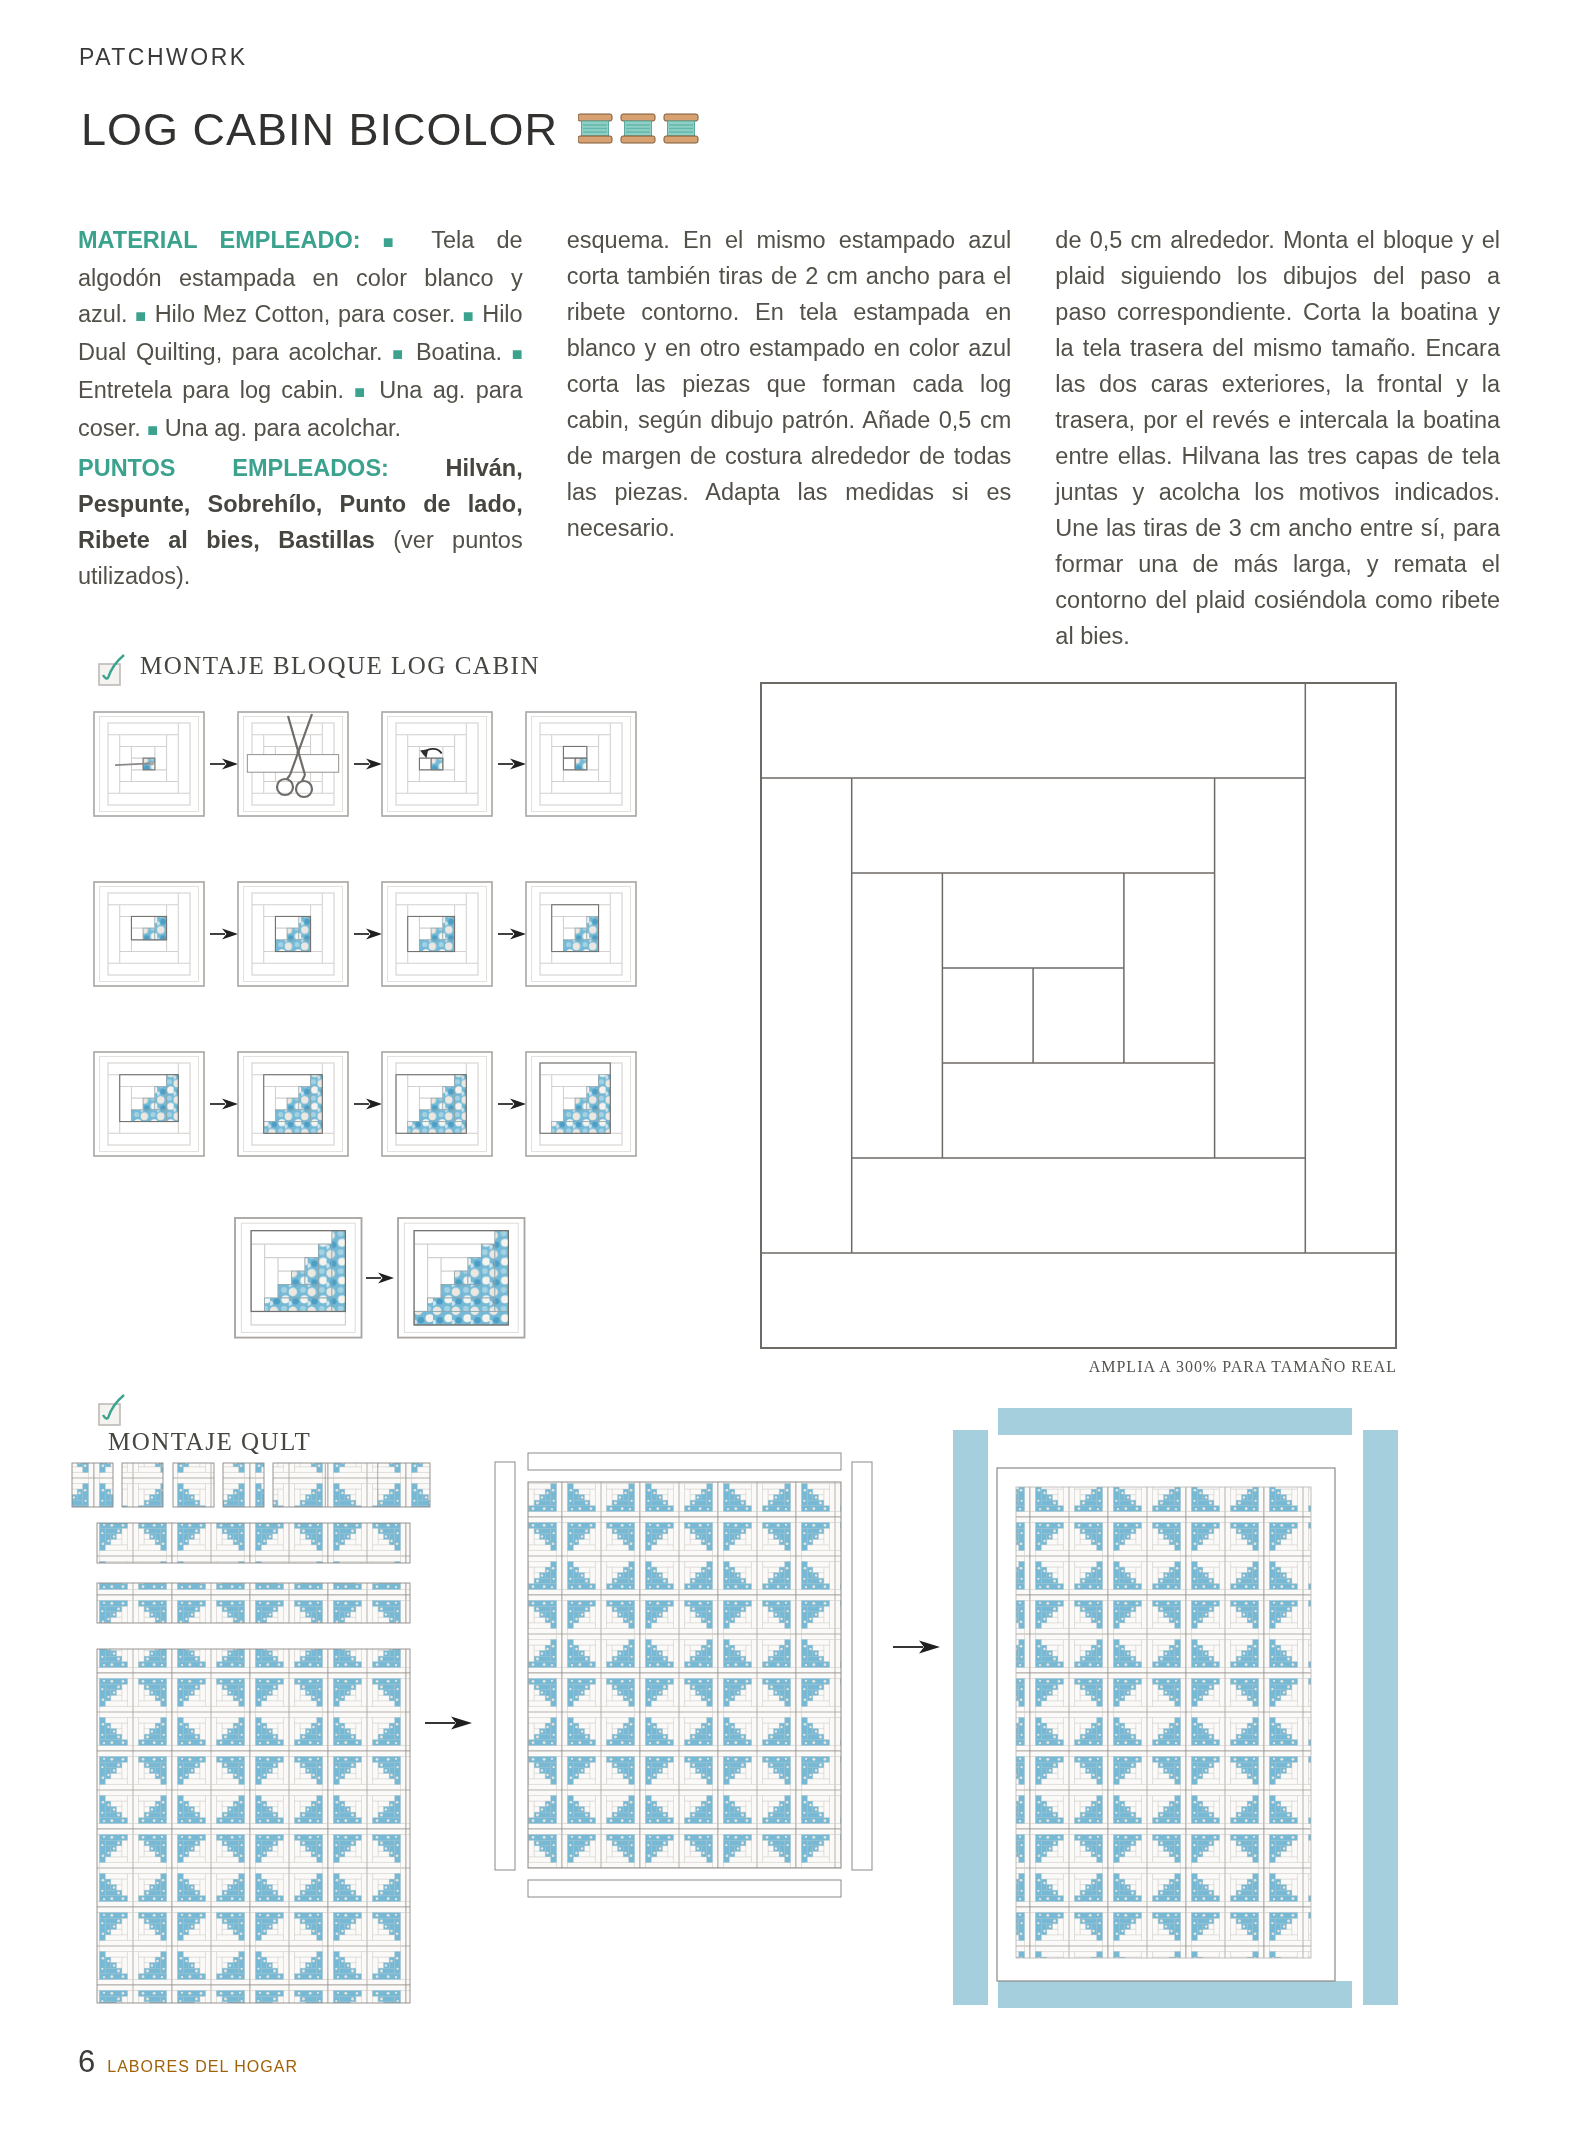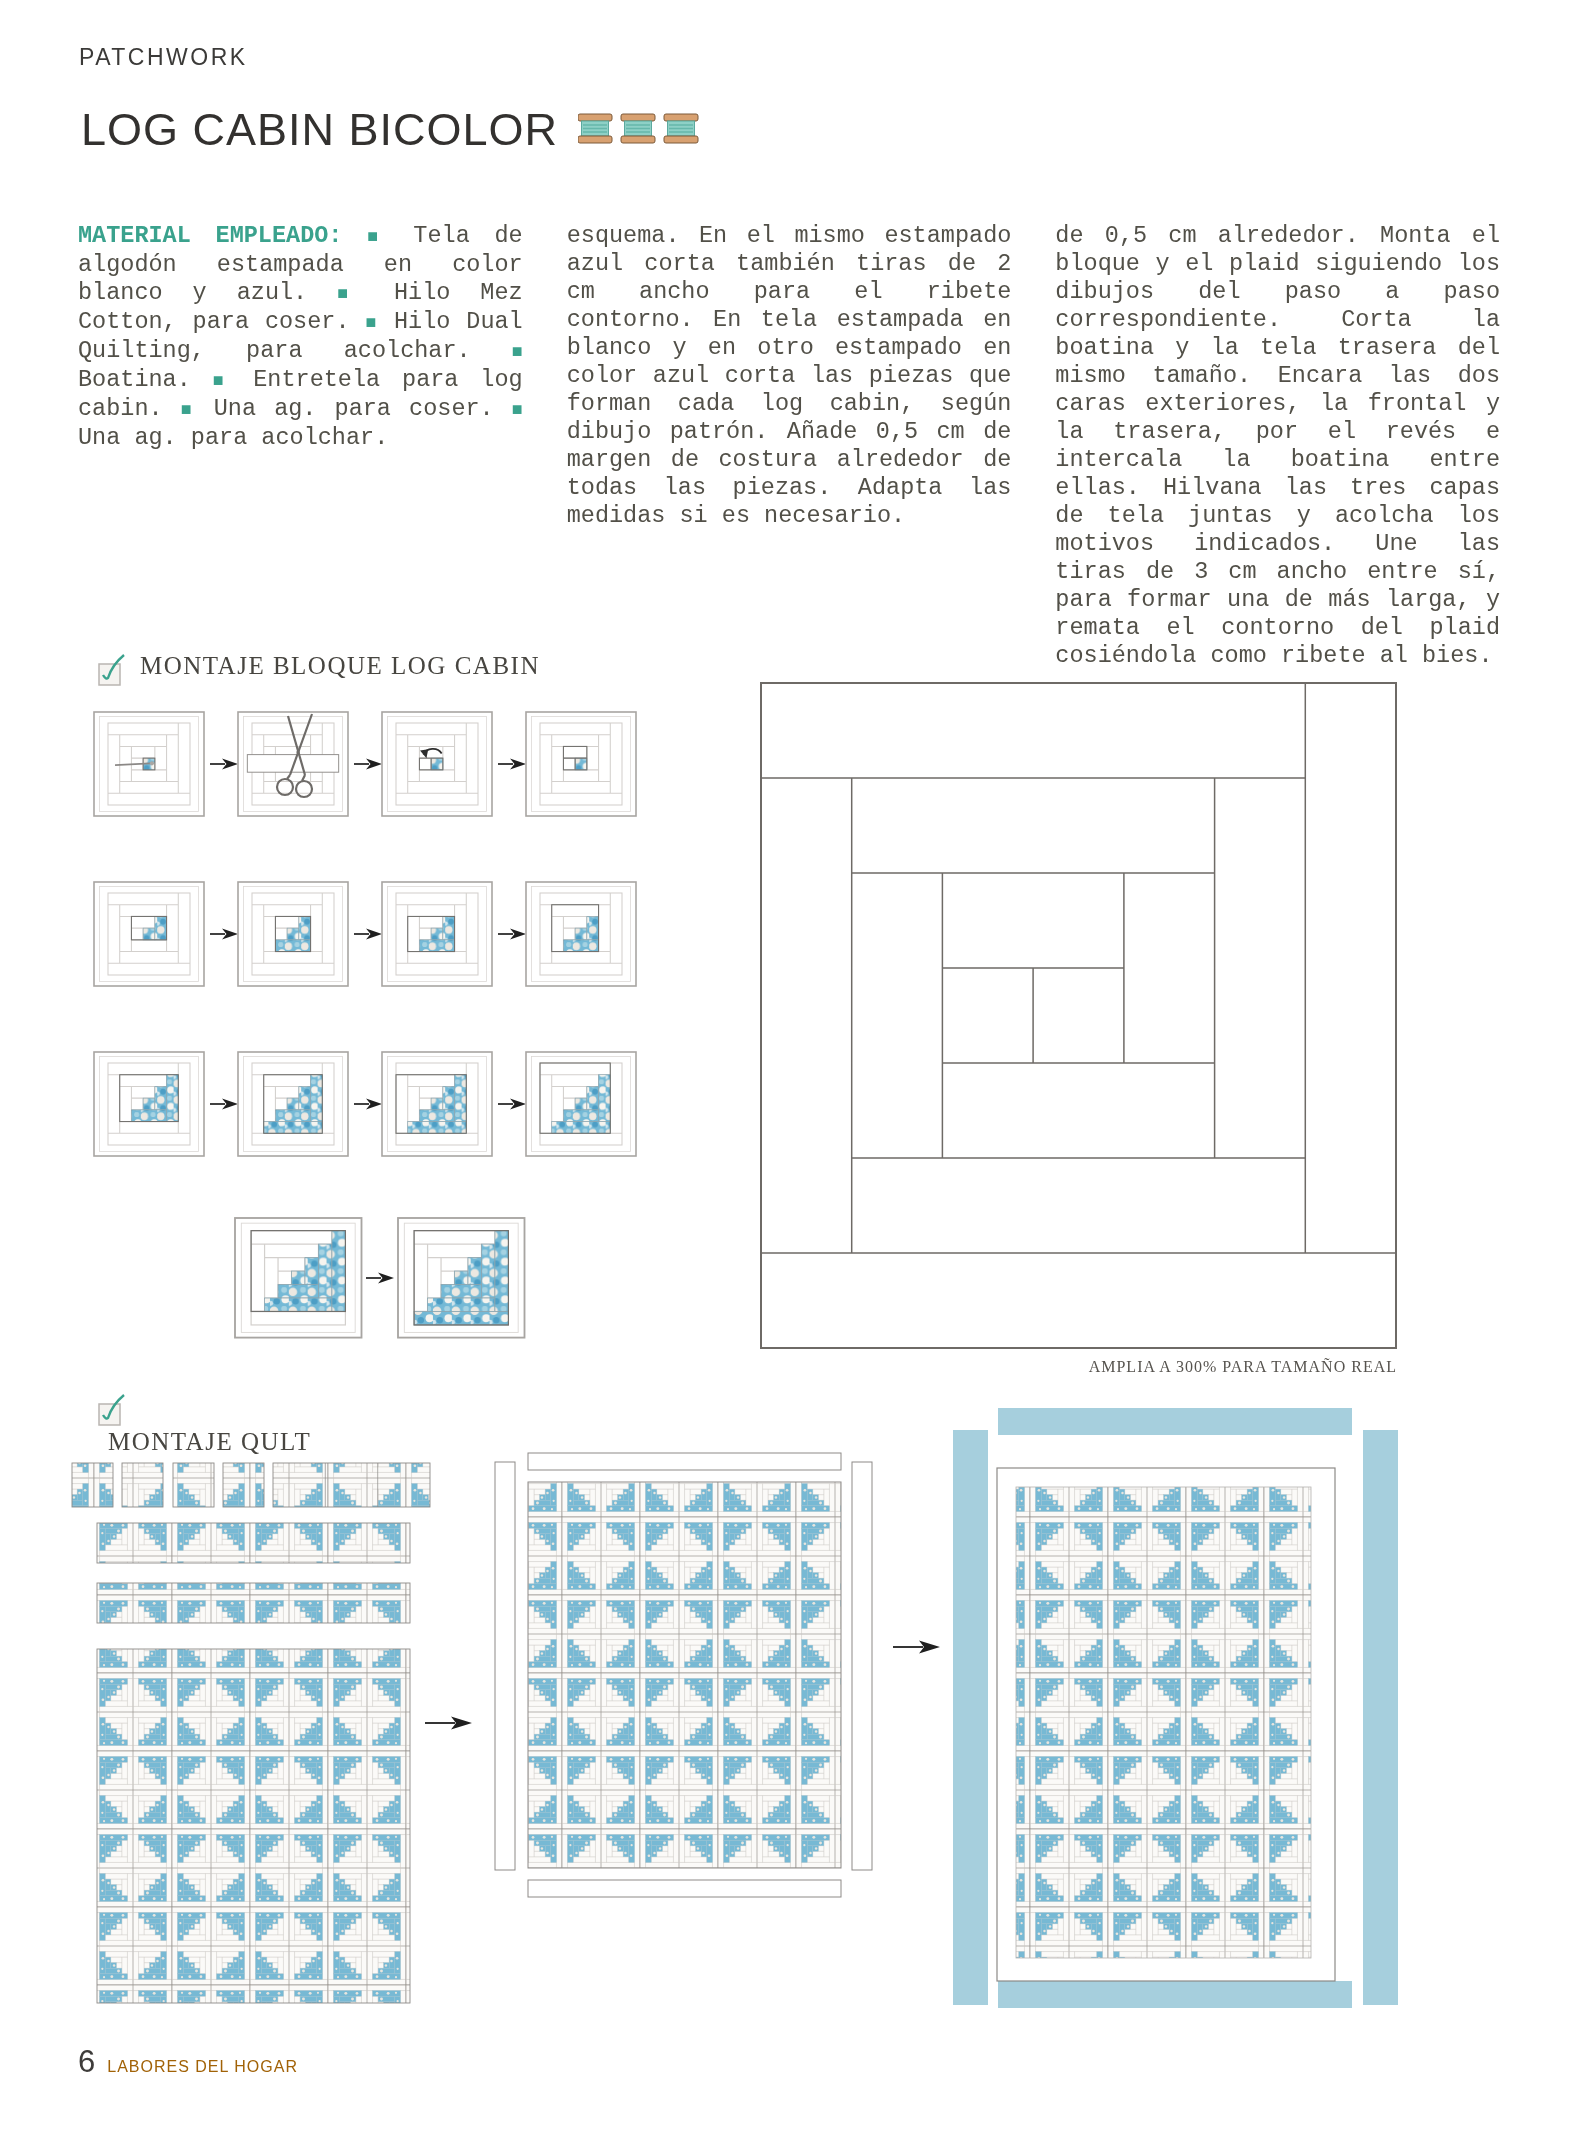--- a/index.html
+++ b/index.html
@@ -6,22 +6,22 @@
   .page{position:relative;width:1575px;height:2142px;background:#ffffff;overflow:hidden;
         font-family:"Liberation Sans",sans-serif;padding-left:45px;}
   .kicker{position:absolute;top:44px;left:79px;font-size:23px;letter-spacing:2.5px;
           color:#3b3a38;font-family:"Liberation Sans",sans-serif;}
   .titlerow{position:absolute;top:100px;left:77px;display:flex;align-items:flex-start;}
   .titlerow h1{margin:4px;font-size:45px;font-weight:400;letter-spacing:1px;color:#33312f;
                font-family:"Liberation Sans",sans-serif;}
   .spools{margin-left:16px;margin-top:13px;}
   .cols{position:absolute;top:222px;left:78px;width:1422px;display:flex;gap:44px;}
   .col{width:445px;}
-  .col p{margin:0 0 2px 0;font-family:Liberation Mono, monospace;
-         font-size:23.5px;line-height:28px;color:#525048;text-align:justify;}
+  .col p{margin:0 0 2px 0;font-family:Liberation Sans, sans-serif;
+         font-size:23.5px;line-height:36px;color:#525048;text-align:justify;}
   .tl{color:#3aa28d;font-weight:bold;}
   .tb{color:#3aa28d;font-size:18px;}
   .bld{font-weight:bold;color:#47453f;}
   .fighead{position:absolute;left:96px;display:flex;z-index:3;}
   .fighead .htxt{margin-left:12px;font-family:"Liberation Serif",serif;font-size:25px;
                  letter-spacing:1.5px;color:#474540;}
   .caption{position:absolute;left:758px;top:1358px;width:639px;text-align:right;
            font-family:"Liberation Serif",serif;font-size:16px;letter-spacing:1px;color:#56534e;}
   .figsvg{position:absolute;}
   .footer{position:absolute;left:78px;top:2044px;display:flex;align-items:baseline;}
@@ -64,20 +64,25 @@
         <span class="tb">■</span>
         <span>Hilo Dual Quilting, para acolchar.</span>
         <span class="tb">■</span>
         <span>Boatina.</span>
         <span class="tb">■</span>
         <span>Entretela para log cabin.</span>
         <span class="tb">■</span>
         <span>Una ag. para coser.</span>
         <span class="tb">■</span>
         <span>Una ag. para acolchar.</span>
+      </p>
+      <p>
+        <span class="tl">PUNTOS EMPLEADOS:</span>
+        <span class="bld">Hilván, Pespunte, Sobrehílo, Punto de lado, Ribete al bies, Bastillas</span>
+        <span>(ver puntos utilizados).</span>
       </p>
     </div>
     <div class="col">
       <p>esquema. En el mismo estampado azul corta también tiras de 2 cm ancho para el ribete contorno. En tela estampada en blanco y en otro estampado en color azul corta las piezas que forman cada log cabin, según dibujo patrón. Añade 0,5 cm de margen de costura alrededor de todas las piezas. Adapta las medidas si es necesario.</p>
     </div>
     <div class="col">
       <p>de 0,5 cm alrededor. Monta el bloque y el plaid siguiendo los dibujos del paso a paso correspondiente. Corta la boatina y la tela trasera del mismo tamaño. Encara las dos caras exteriores, la frontal y la trasera, por el revés e intercala la boatina entre ellas. Hilvana las tres capas de tela juntas y acolcha los motivos indicados. Une las tiras de 3 cm ancho entre sí, para formar una de más larga, y remata el contorno del plaid cosiéndola como ribete al bies.</p>
     </div>
   </div>
 

